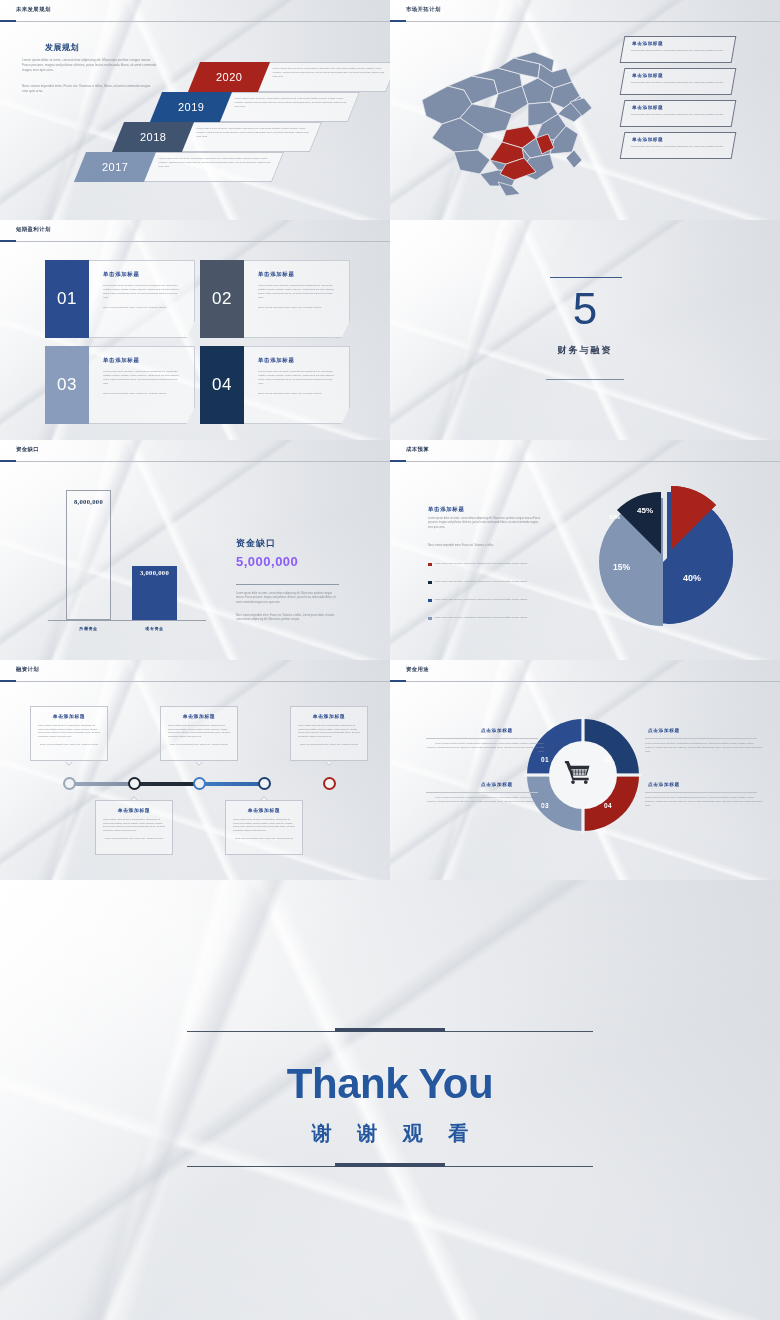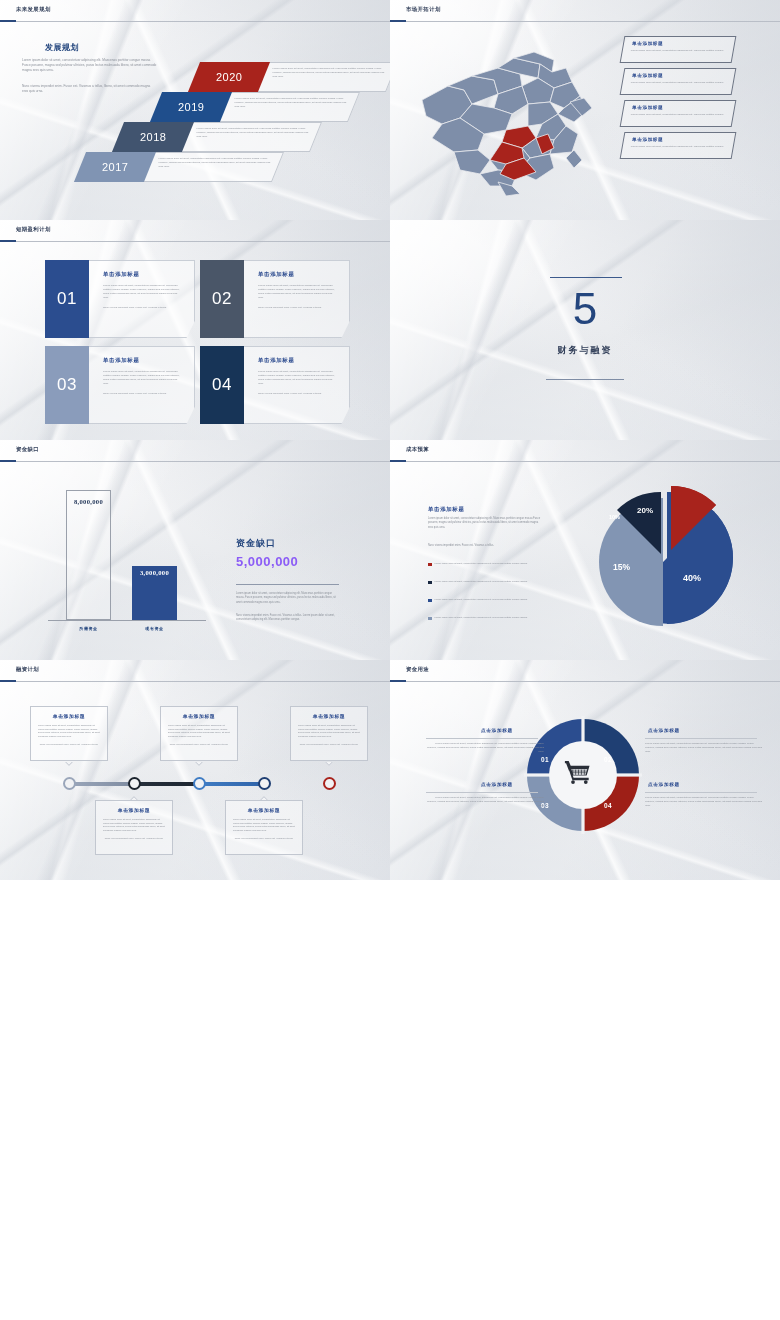--- a/index.html
+++ b/index.html
@@ -440,21 +440,21 @@
           <path d="M86 80 L86 16 A64 64 0 0 1 131 35 Z" fill="#a8231c"></path>
 
           <path d="M78 92 L14 92 A64 64 0 0 0 78 156 Z" fill="#8295b3"></path>
           <path d="M78 92 L78 28 A64 64 0 0 0 14 92 Z" fill="#8295b3"></path>
 
           <path d="M76 84 L76 22 A62 62 0 0 0 32 40 Z" fill="#17263f"></path>
 
           <path d="M82 88 L82 22 A66 66 0 0 1 148 88 Z" fill="#2b4d8f"></path>
           <path d="M86 80 L86 16 A64 64 0 0 1 131 35 Z" fill="#a8231c"></path>
         </svg>
-        <div class="pie-pct" style="left:52px;top:36px;font-size:8px">20%</div>
+        <div class="pie-pct" style="left:52px;top:36px;font-size:8px">45%</div>
         <div class="pie-pct" style="left:98px;top:103px;font-size:9px">40%</div>
         <div class="pie-pct" style="left:28px;top:92px;font-size:8.5px">15%</div>
         <div class="pie-pct" style="left:24px;top:44px;font-size:5.5px">10%</div>
       </div>
     </div>
   </div>
 
   <div class="slide" style="left:0;top:660px">
     <div class="poly-bg"></div>
     <div class="slide-body">
@@ -556,14 +556,25 @@
       <div class="dl-t" style="left:91px;top:122px">点击添加标题</div>
       <div class="dl-rule" style="left:36px;top:132px;width:112px"></div>
       <div class="dl-p" style="left:36px;top:136px;text-align:right">Lorem ipsum dolor sit amet, consectetuer adipiscing elit. Maecenas porttitor congue massa. Fusce posuere, magna sed pulvinar ultricies, purus lectus malesuada libero, sit amet commodo magna eros quis urna.</div>
 
       <div class="dl-t" style="left:258px;top:122px">点击添加标题</div>
       <div class="dl-rule" style="left:255px;top:132px;width:112px"></div>
       <div class="dl-p" style="left:255px;top:136px">Lorem ipsum dolor sit amet, consectetuer adipiscing elit. Maecenas porttitor congue massa. Fusce posuere, magna sed pulvinar ultricies, purus lectus malesuada libero, sit amet commodo magna eros quis urna.</div>
     </div>
   </div>
 
+  <div class="thanks">
+    <div class="poly-bg"></div>
+    <div class="slide-body">
+      <div class="ty-rule" style="left:187px;top:1031px;width:406px;top:151px"></div>
+      <div class="ty-tab" style="left:335px;top:148px;width:110px"></div>
+      <div class="ty-en" style="top:180px">Thank You</div>
+      <div class="ty-cn" style="top:240px">谢 谢 观 看</div>
+      <div class="ty-rule" style="left:187px;top:286px;width:406px"></div>
+      <div class="ty-tab" style="left:335px;top:283px;width:110px"></div>
+    </div>
+  </div>
 
 </div>
 
 </body></html>

